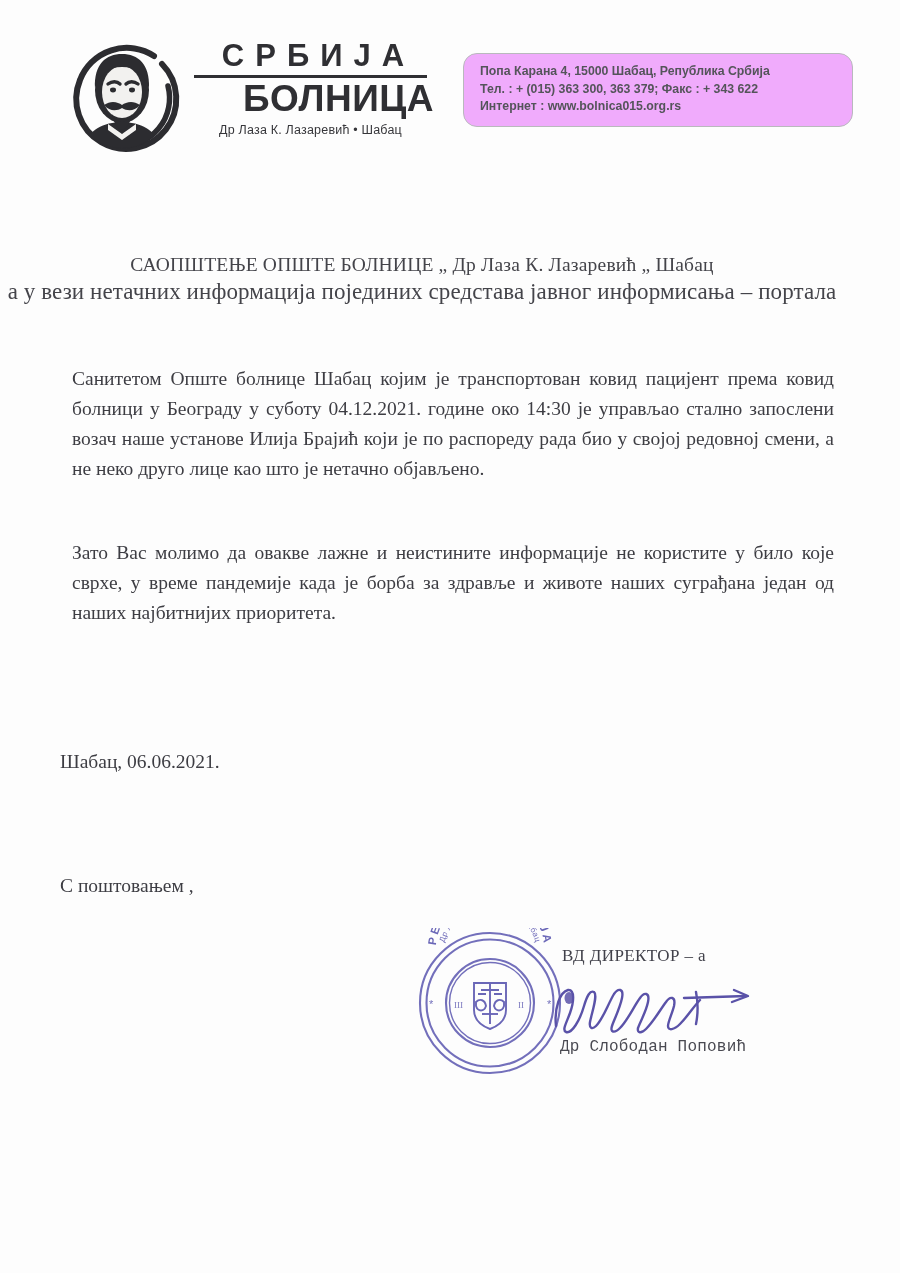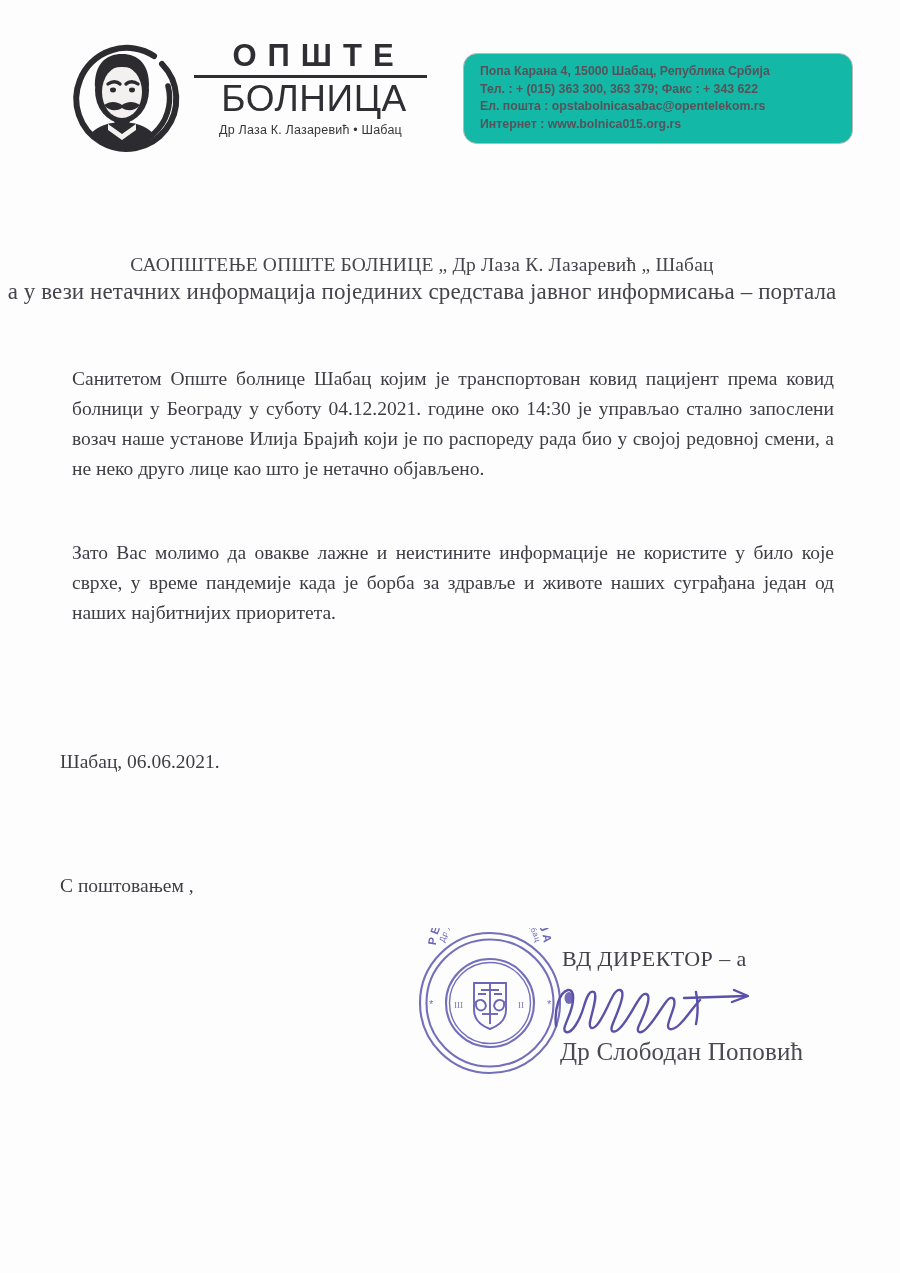--- a/index.html
+++ b/index.html
@@ -64,47 +64,47 @@
     padding-bottom: 3px;
   }
   .wordmark-rule {
     height: 3px;
     background: #2f2f33;
     width: 233px;
     margin: 1px 0 2px 0;
   }
   .wordmark-bot {
     font-family: "Liberation Sans", "DejaVu Sans", sans-serif;
-    font-weight: normal;
+    font-weight: bold;
     font-size: 37px;
     letter-spacing: 0.5px;
     color: #2f2f33;
     line-height: 1.02;
-    text-align: center;
+    text-align: right;
   }
   .wordmark-sub {
     font-family: "Liberation Sans", "DejaVu Sans", sans-serif;
     font-size: 12.5px;
     color: #36363a;
     letter-spacing: 0.2px;
     margin-top: 5px;
     text-align: center;
     width: 233px;
   }
 
   
   .contact-box {
     position: absolute;
     left: 463px;
     top: 53px;
     width: 360px;
     padding: 9px 12px 10px 16px;
     border: 1.5px solid #b9b9bd;
     border-radius: 14px;
-    background: #14b8a6;
+    background: #f0abfc;
   }
   .contact-line {
     font-family: "Liberation Sans", "DejaVu Sans", sans-serif;
     font-weight: bold;
     font-size: 12.3px;
     line-height: 17.5px;
     color: #54545a;
     white-space: nowrap;
   }
 
@@ -177,38 +177,38 @@
     position: absolute;
     left: 414px;
     top: 18px;
     width: 152px;
     height: 150px;
   }
   .director-title {
     position: absolute;
     left: 562px;
     top: 36px;
-    font-size: 22px;
+    font-size: 17px;
     color: #41414a;
     letter-spacing: 0.4px;
     white-space: nowrap;
   }
   .signature-ink {
     position: absolute;
     left: 548px;
     top: 58px;
     width: 210px;
     height: 78px;
   }
   .director-name {
     position: absolute;
     left: 560px;
     top: 128px;
-    font-family: Liberation Serif, serif;
-    font-size: 25px;
+    font-family: Liberation Mono, monospace;
+    font-size: 16px;
     color: #4a4a52;
     letter-spacing: 0.2px;
     white-space: nowrap;
   }
 </style>
 </head>
 <body>
 
 <div class="page">
 
@@ -245,31 +245,30 @@
             <path d="M 46 71 C 53 66 60 68 64 71 C 68 68 75 66 82 71 C 76 78 69 77 64 74 C 59 77 52 78 46 71 Z" fill="#2c2c30"></path>
 
             <path d="M 54 80 C 58 90 70 90 74 80 C 72 92 66 96 64 96 C 62 96 56 92 54 80 Z" fill="#2c2c30"></path>
 
             <path d="M 50 90 L 64 100 L 78 90 L 78 96 L 64 106 L 50 96 Z" fill="#f2f1ef"></path>
           </g>
         </svg>
       </div>
 
       <div class="wordmark">
-        <div class="wordmark-top">ОПШТЕ</div>
+        <div class="wordmark-top">СРБИЈА</div>
         <div class="wordmark-rule"></div>
         <div class="wordmark-bot">БОЛНИЦА</div>
         <div class="wordmark-sub">Др Лаза К. Лазаревић • Шабац</div>
       </div>
     </div>
 
     <div class="contact-box">
       <div class="contact-line">Попа Карана 4,  15000 Шабац,  Република Србија</div>
       <div class="contact-line">Тел. : +  (015) 363 300,  363 379; Факс : +  343 622</div>
-      <div class="contact-line">Ел.  пошта : opstabolnicasabac@opentelekom.rs</div>
       <div class="contact-line">Интернет : www.bolnica015.org.rs</div>
     </div>
   </div>
 
   <div class="title-block">
     <div class="title-line-1">САОПШТЕЊЕ ОПШТЕ  БОЛНИЦЕ „ Др Лаза К. Лазаревић „ Шабац</div>
     <div class="title-line-2">а у вези нетачних информација појединих средстава јавног информисања – портала</div>
   </div>
 
   <div class="body-block">

